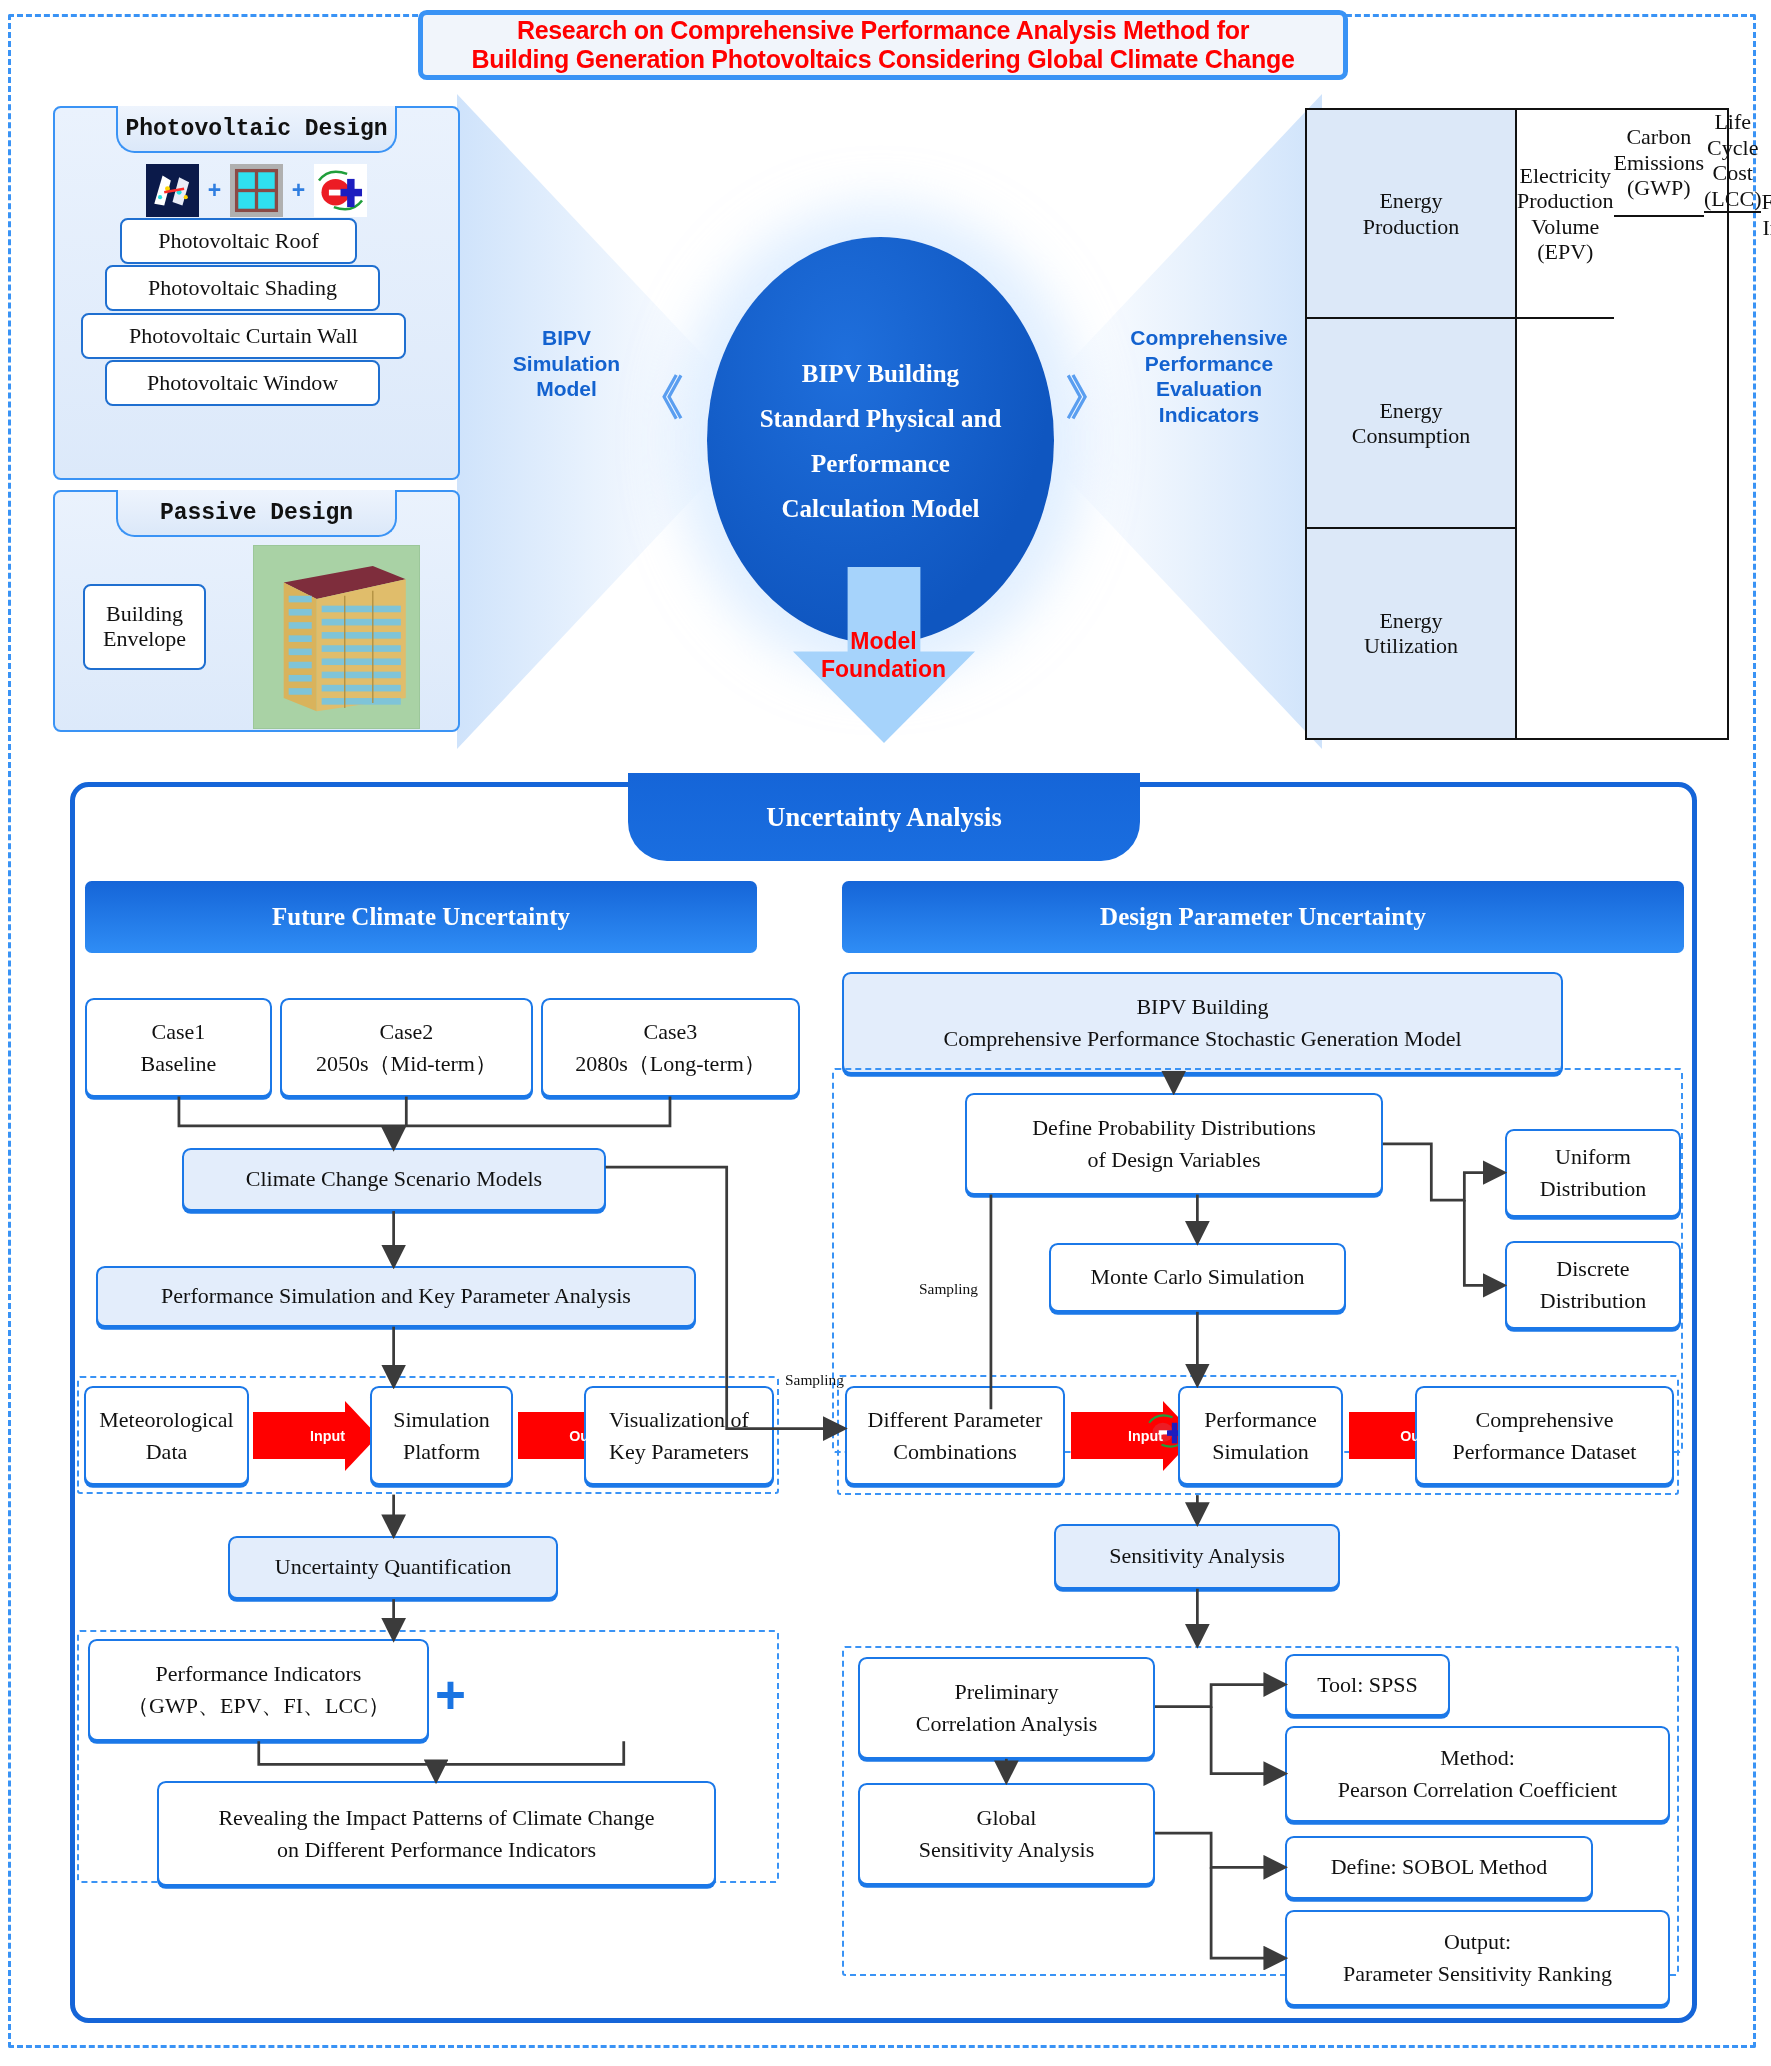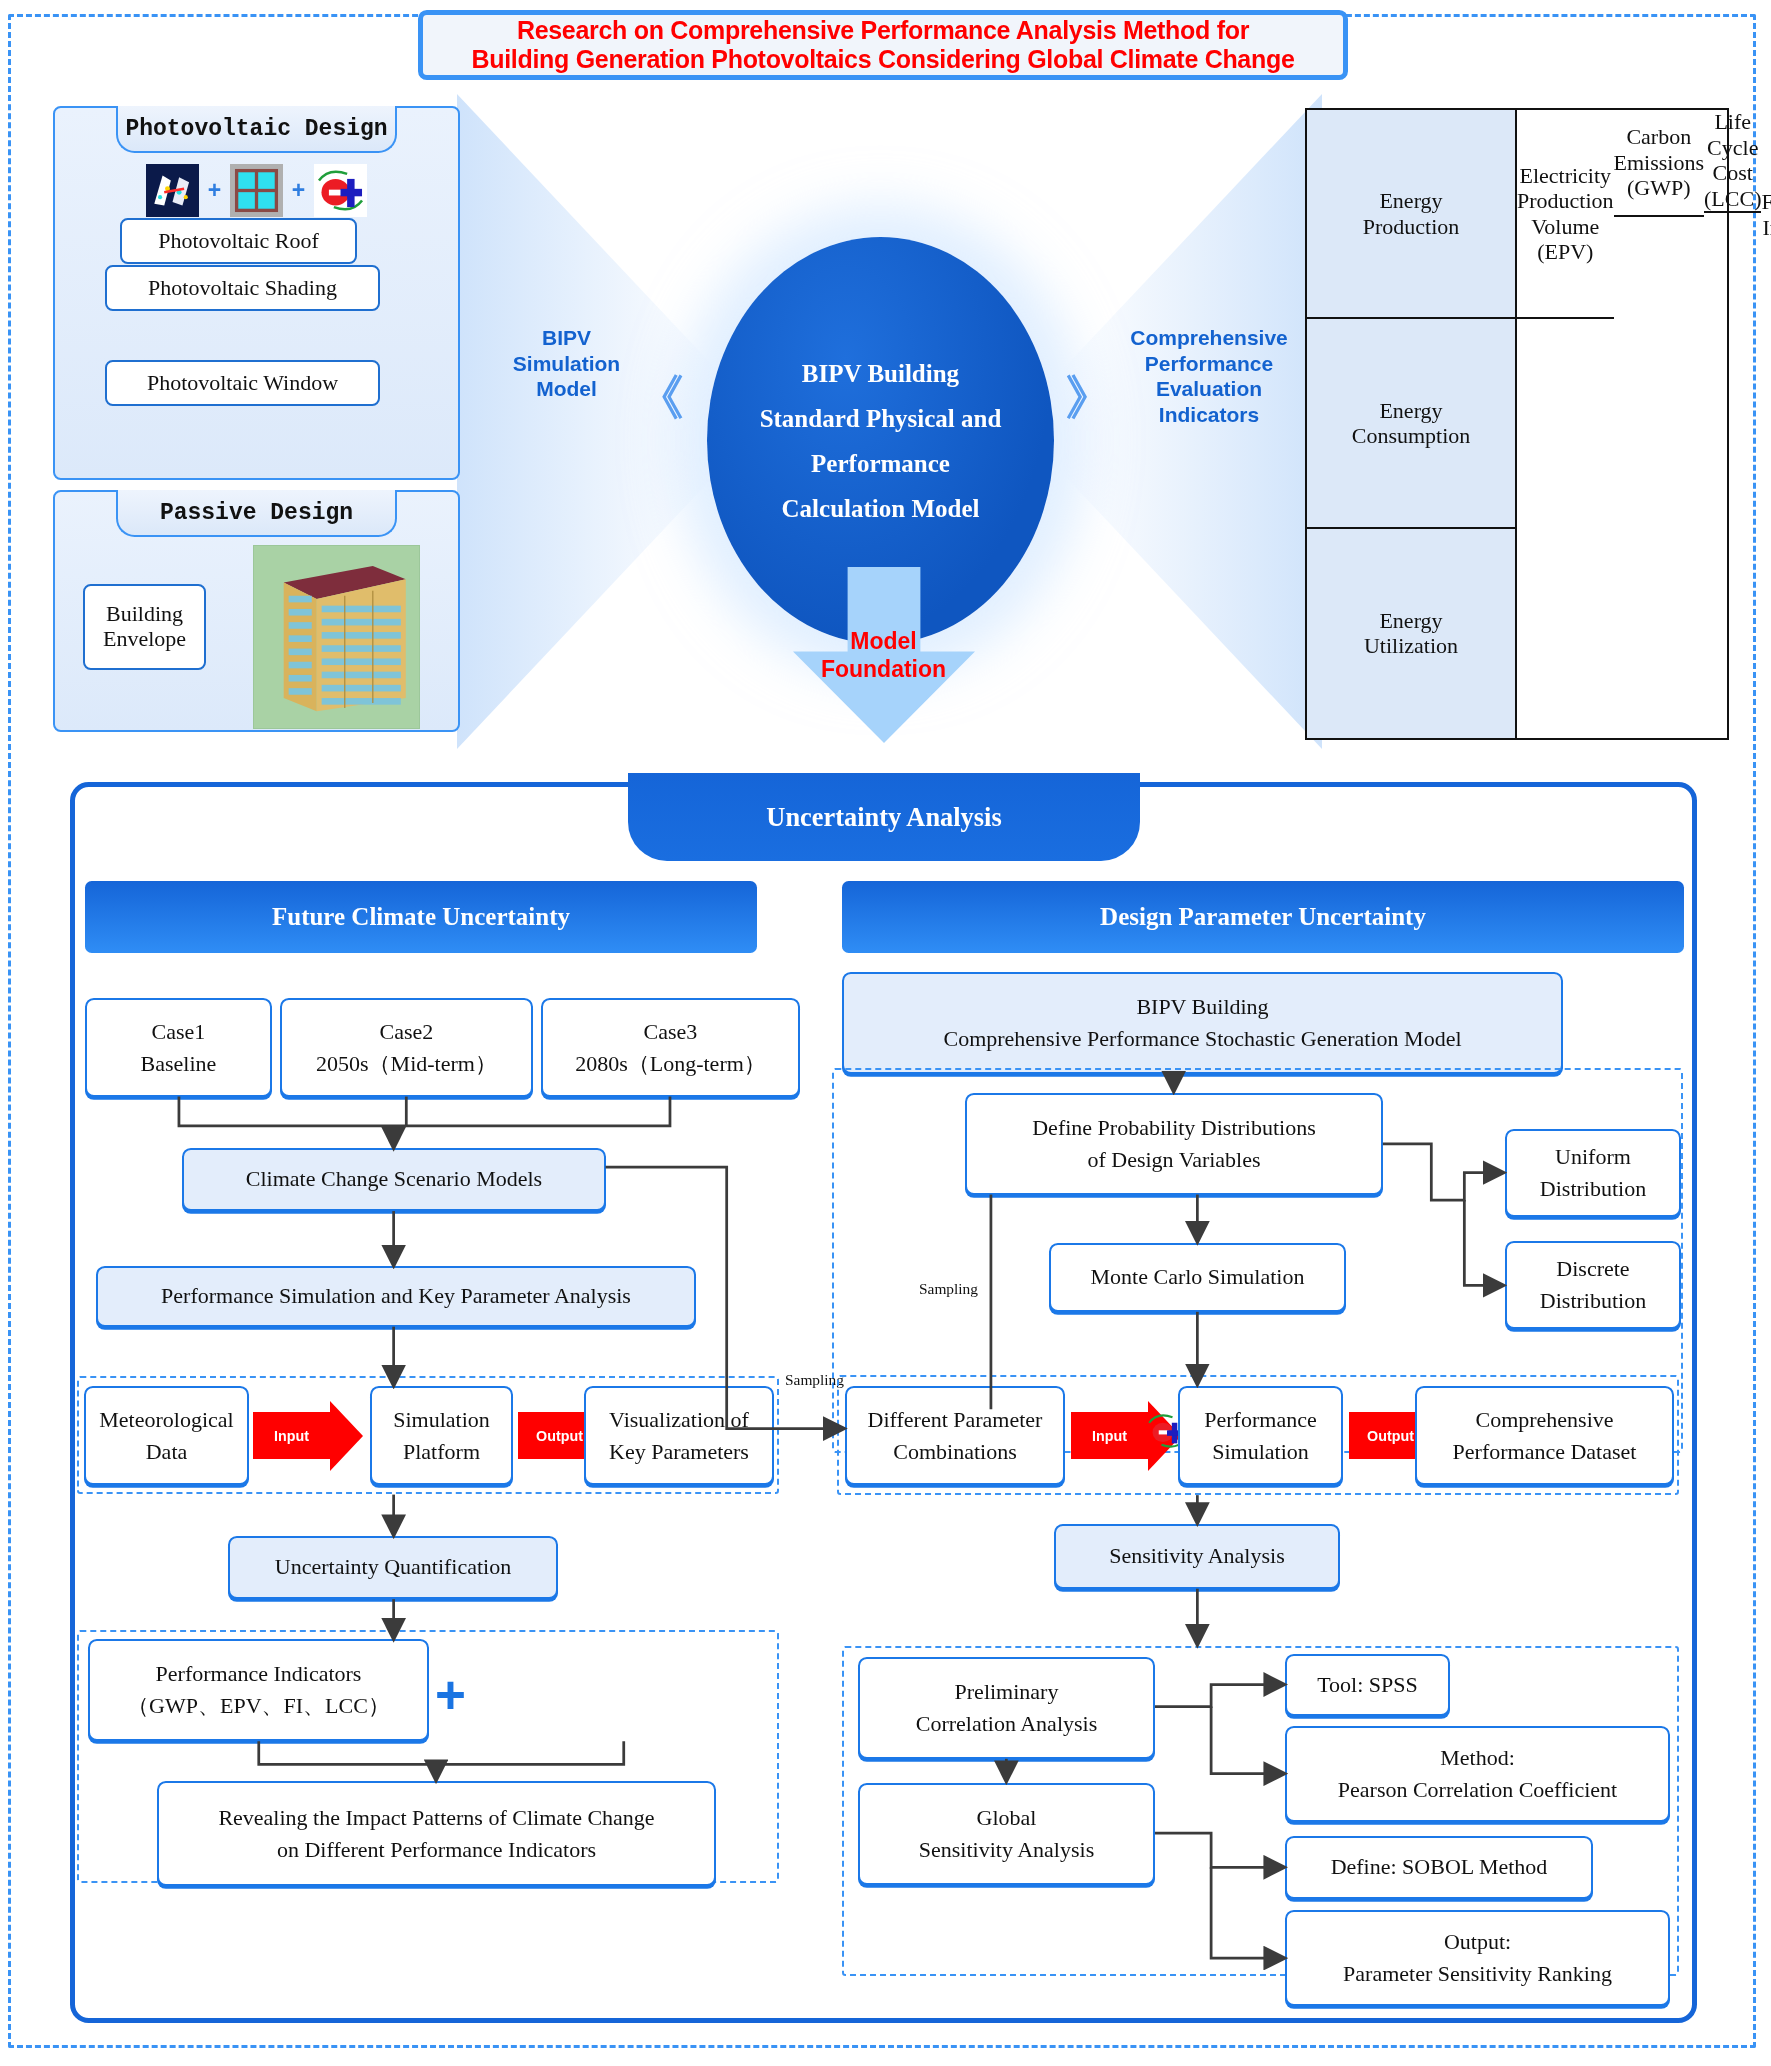--- a/index.html
+++ b/index.html
@@ -118,21 +118,21 @@
   .dashbox{position:absolute;border:2.8px dashed #3a93f5;border-radius:3.3px;box-sizing:border-box;}
 
   .sampling-lbl{position:absolute;font-size:15.4px;color:#111;font-family:"Liberation Serif",serif;}
 
   .plus-big{position:absolute;color:#1a74e2;font-size:53px;font-weight:bold;line-height:1;
      font-family:"Liberation Sans",sans-serif;}
 
   svg.conn{position:absolute;left:0;top:0;width:1771px;height:2066px;pointer-events:none;}
 
   .io-arrow{position:absolute;height:47px;background:#ff0000;display:flex;align-items:center;
-     justify-content:center;}
+     justify-content:flex-end;padding-left:15px;}
   .io-arrow span{color:#fff;font-weight:bold;font-size:14.3px;font-family:"Liberation Sans",sans-serif;
      position:relative;z-index:2;}
   .io-tip{position:absolute;top:-11px;right:-33px;width:0;height:0;
      border-top:35px solid transparent;border-bottom:35px solid transparent;border-left:33px solid #ff0000;}
 </style>
 </head>
 <body>
 
 <div id="page">
 
@@ -178,20 +178,21 @@
       <path d="M58 44 Q46 60 24 52" stroke="#1f9e3a" stroke-width="3" fill="none"></path>
       <ellipse cx="26" cy="34" rx="17" ry="16" fill="#ec1c24"></ellipse>
       <rect x="18" y="31" width="18" height="7" fill="#ffffff"></rect>
       <rect x="40" y="18" width="9" height="34" fill="#1d1dbf"></rect>
       <rect x="32" y="30" width="26" height="9" fill="#1d1dbf"></rect>
     </svg>
   </div>
 
   <div class="wbox wb1">Photovoltaic Roof</div>
   <div class="wbox wb2">Photovoltaic Shading</div>
+  <div class="wbox wb3">Photovoltaic Curtain Wall</div>
   <div class="wbox wb4">Photovoltaic Window</div>
 
   <div class="panel pd-panel"></div>
   <div class="panel-tab pd-tab">
     <span>Passive Design</span>
   </div>
   <div class="wbox wb-env">
     <div>Building</div>
     <div>Envelope</div>
   </div>

